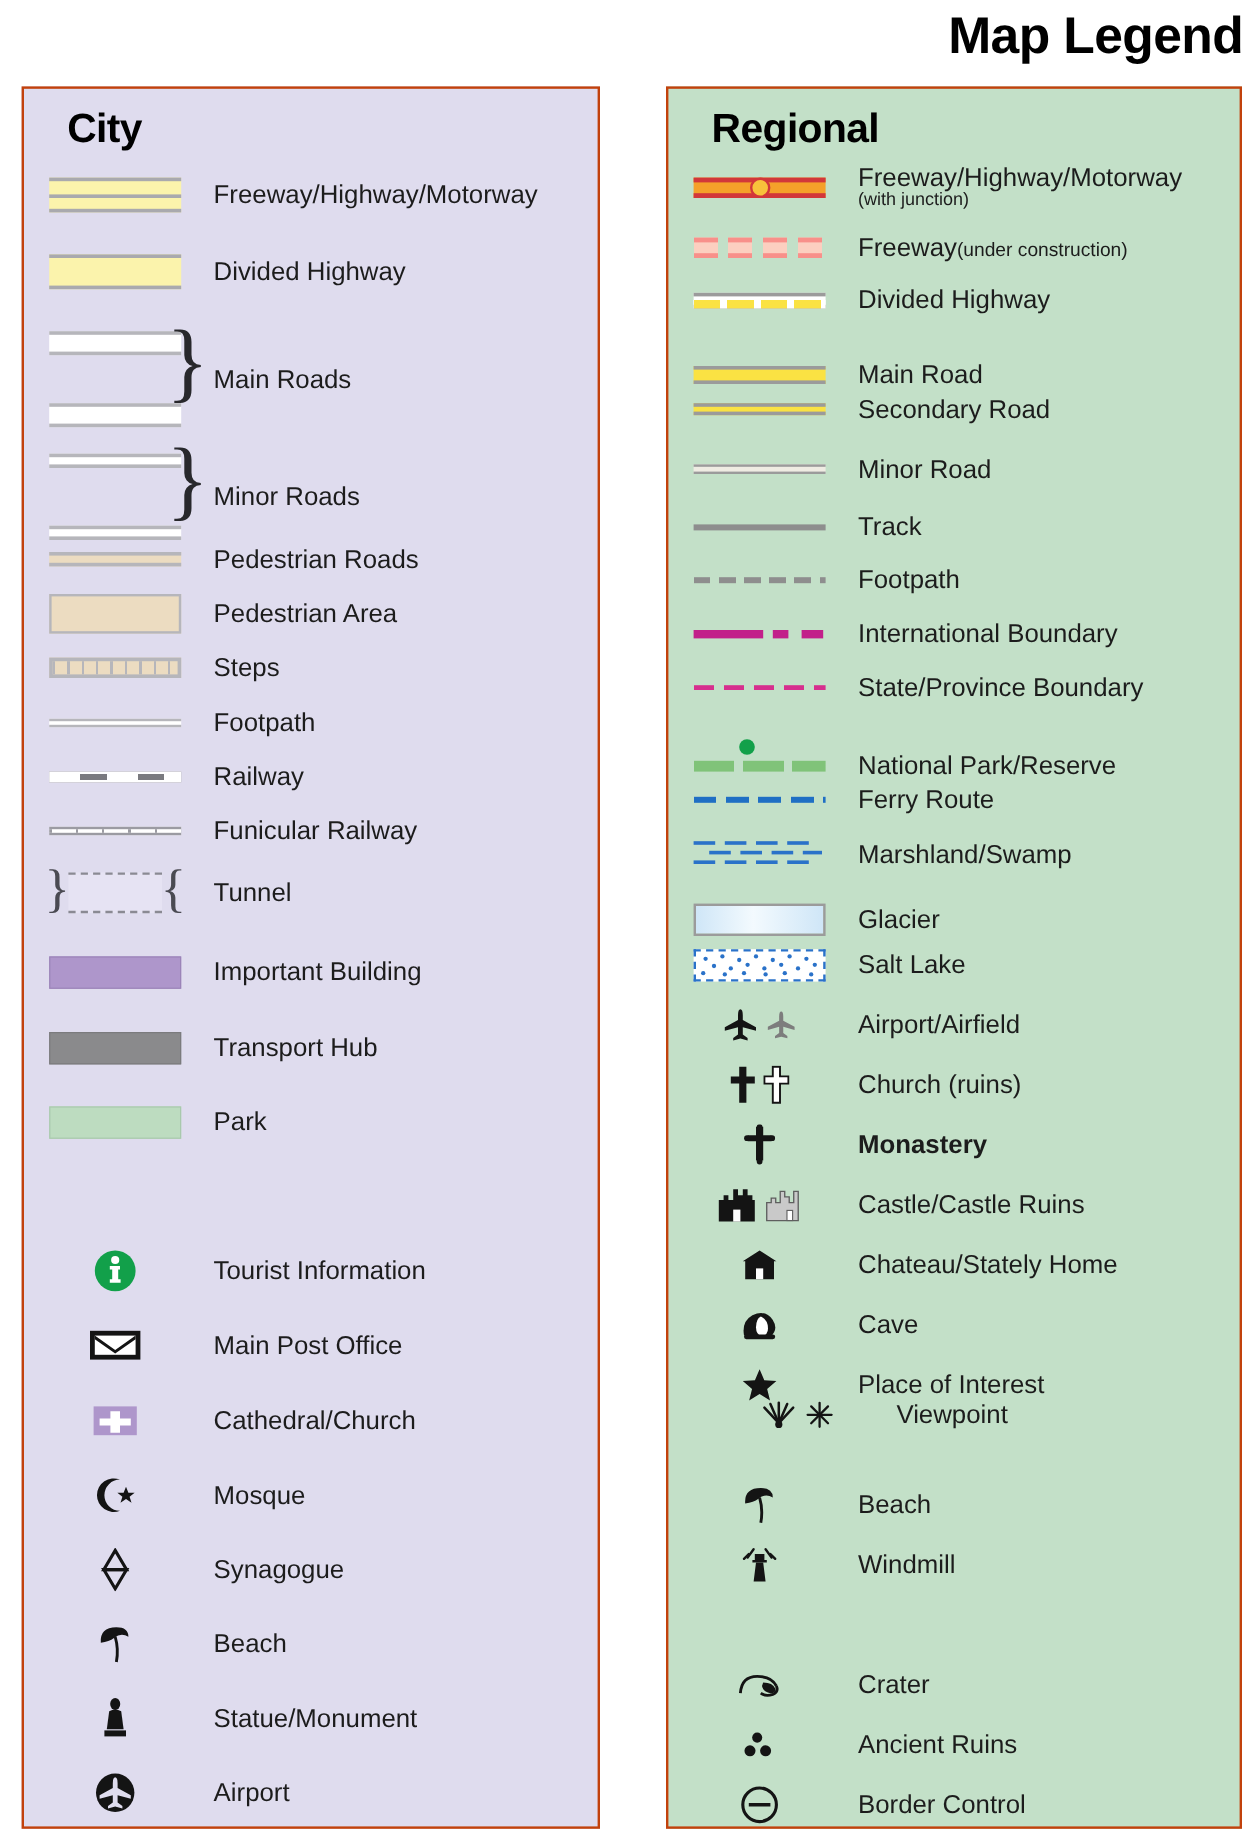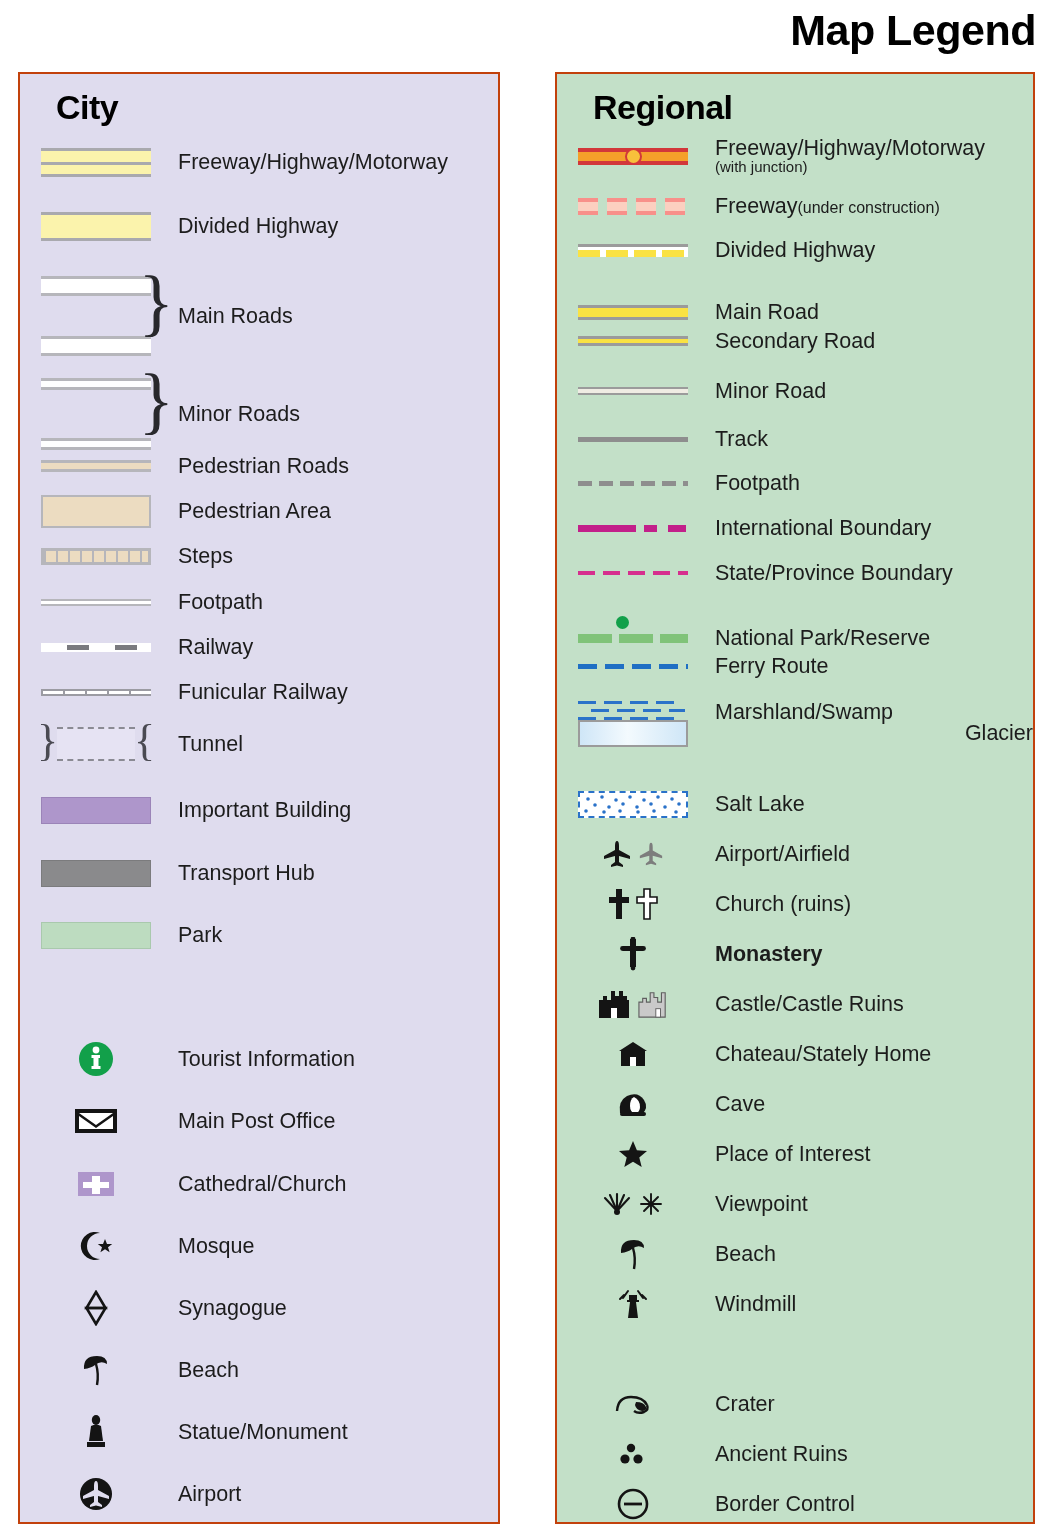--- a/index.html
+++ b/index.html
@@ -541,21 +541,21 @@
         <i style="left:91px; top:10px; width:16px;"></i>
         <i style="left:0px;  top:18px; width:18px;"></i>
         <i style="left:26px; top:18px; width:18px;"></i>
         <i style="left:52px; top:18px; width:18px;"></i>
         <i style="left:78px; top:18px; width:18px;"></i>
       </div>
     </div>
     <div class="lbl">Marshland/Swamp</div>
   </div>
 
-  <div class="row" style="top:639px;justify-content:space-between;">
+  <div class="row" style="top:672px;">
     <div class="sym">
       <div class="bar r-glacier"></div>
     </div>
     <div class="lbl">Glacier</div>
   </div>
 
   <div class="row" style="top:710px;">
     <div class="sym">
       <div class="bar r-saltlake">
         <svg width="106" height="23" viewBox="0 0 106 23" style="position:absolute;left:0;top:0;">
@@ -661,21 +661,21 @@
 
   <div class="row" style="top:1060px;">
     <div class="sym icon">
       <svg width="30" height="30" viewBox="0 0 30 30">
         <path d="M15 2 L18.9 11.2 L29 11.9 L21.3 18.4 L23.7 28 L15 22.7 L6.3 28 L8.7 18.4 L1 11.9 L11.1 11.2 Z" fill="#141414"></path>
       </svg>
     </div>
     <div class="lbl">Place of Interest</div>
   </div>
 
-  <div class="row" style="top:1110px;">
+  <div class="row" style="top:1085px;padding-left:32px;">
     <div class="sym icon">
       <svg width="30" height="26" viewBox="0 0 30 26">
         <g stroke="#141414" stroke-width="2.1" stroke-linecap="round">
           <line x1="15" y1="20" x2="3" y2="7"></line>
             <line x1="15" y1="20" x2="8" y2="4"></line>
           <line x1="15" y1="20" x2="15" y2="3"></line>
             <line x1="15" y1="20" x2="22" y2="4"></line>
           <line x1="15" y1="20" x2="27" y2="7"></line>
         </g>
         <circle cx="15" cy="21" r="3" fill="#141414"></circle>

